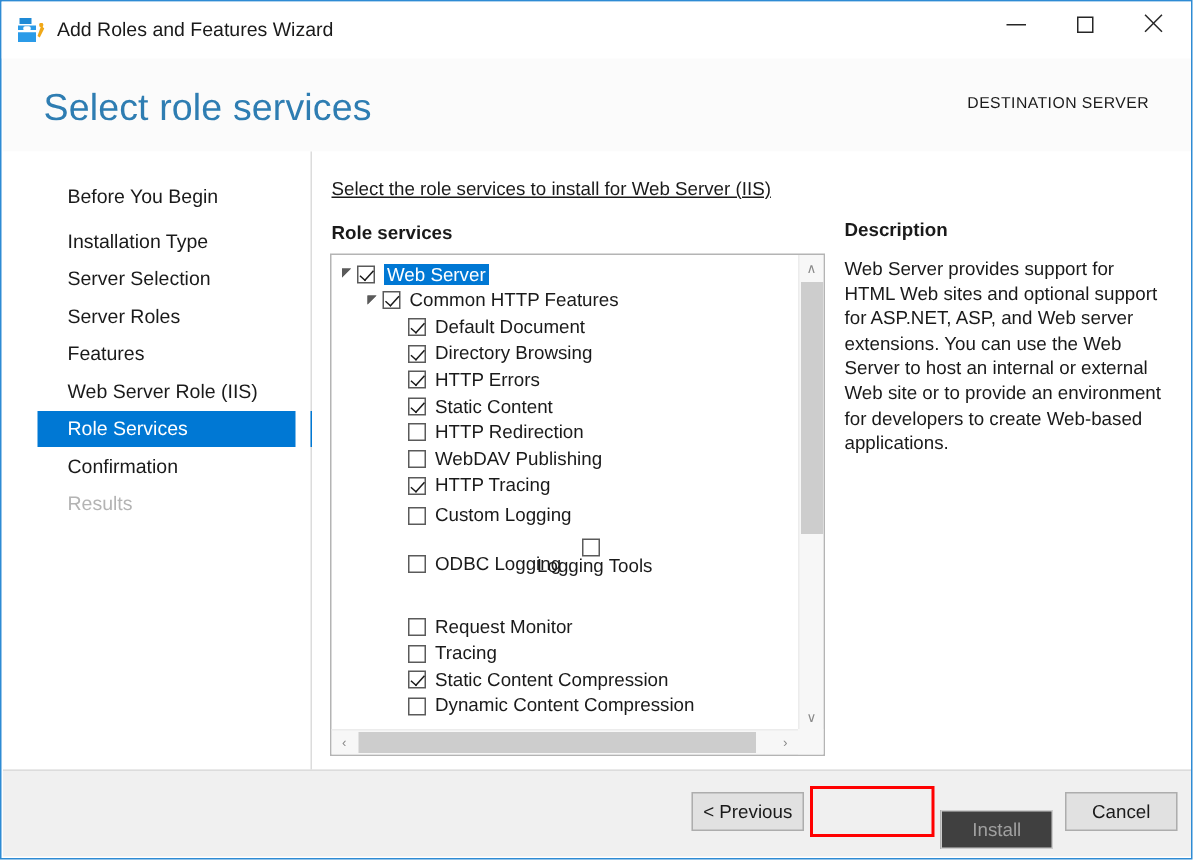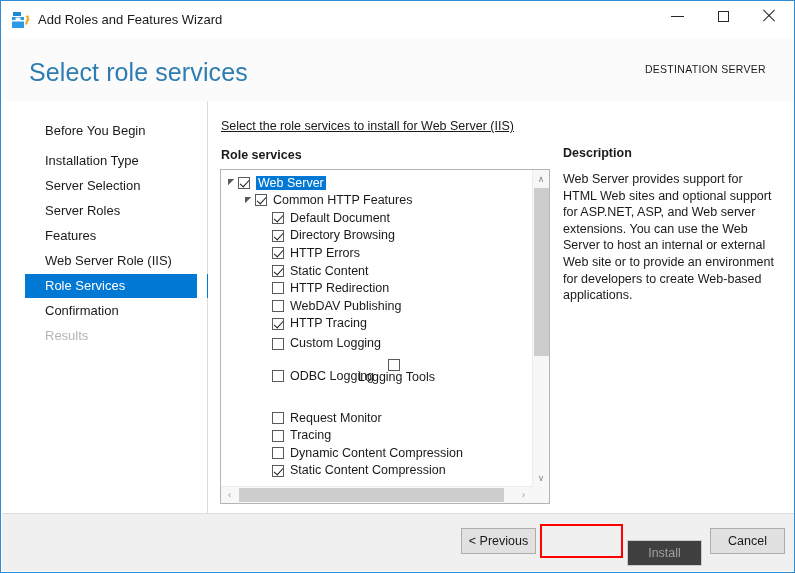--- a/index.html
+++ b/index.html
@@ -502,27 +502,27 @@
               <span class="cbox"></span>
               <span class="row-label">Request Monitor</span>
             </div>
             <div class="tree-row" style="padding-left: 40px; padding-top: 0px;">
               <span class="expander"></span>
               <span class="cbox"></span>
               <span class="row-label">Tracing</span>
             </div>
             <div class="tree-row" style="padding-left: 40px; padding-top: 0px;">
               <span class="expander"></span>
+              <span class="cbox checked"></span>
+              <span class="row-label">Static Content Compression</span>
+            </div>
+            <div class="tree-row" style="padding-left: 40px; padding-top: 0px;">
+              <span class="expander"></span>
               <span class="cbox"></span>
               <span class="row-label">Dynamic Content Compression</span>
-            </div>
-            <div class="tree-row" style="padding-left: 40px; padding-top: 0px;">
-              <span class="expander"></span>
-              <span class="cbox checked"></span>
-              <span class="row-label">Static Content Compression</span>
             </div>
           </div>
 
         <div class="vscroll">
           <div class="vs-arrow vs-up">∧</div>
           <div class="vs-thumb"></div>
           <div class="vs-arrow vs-down">∨</div>
         </div>
 
         <div class="hscroll">

